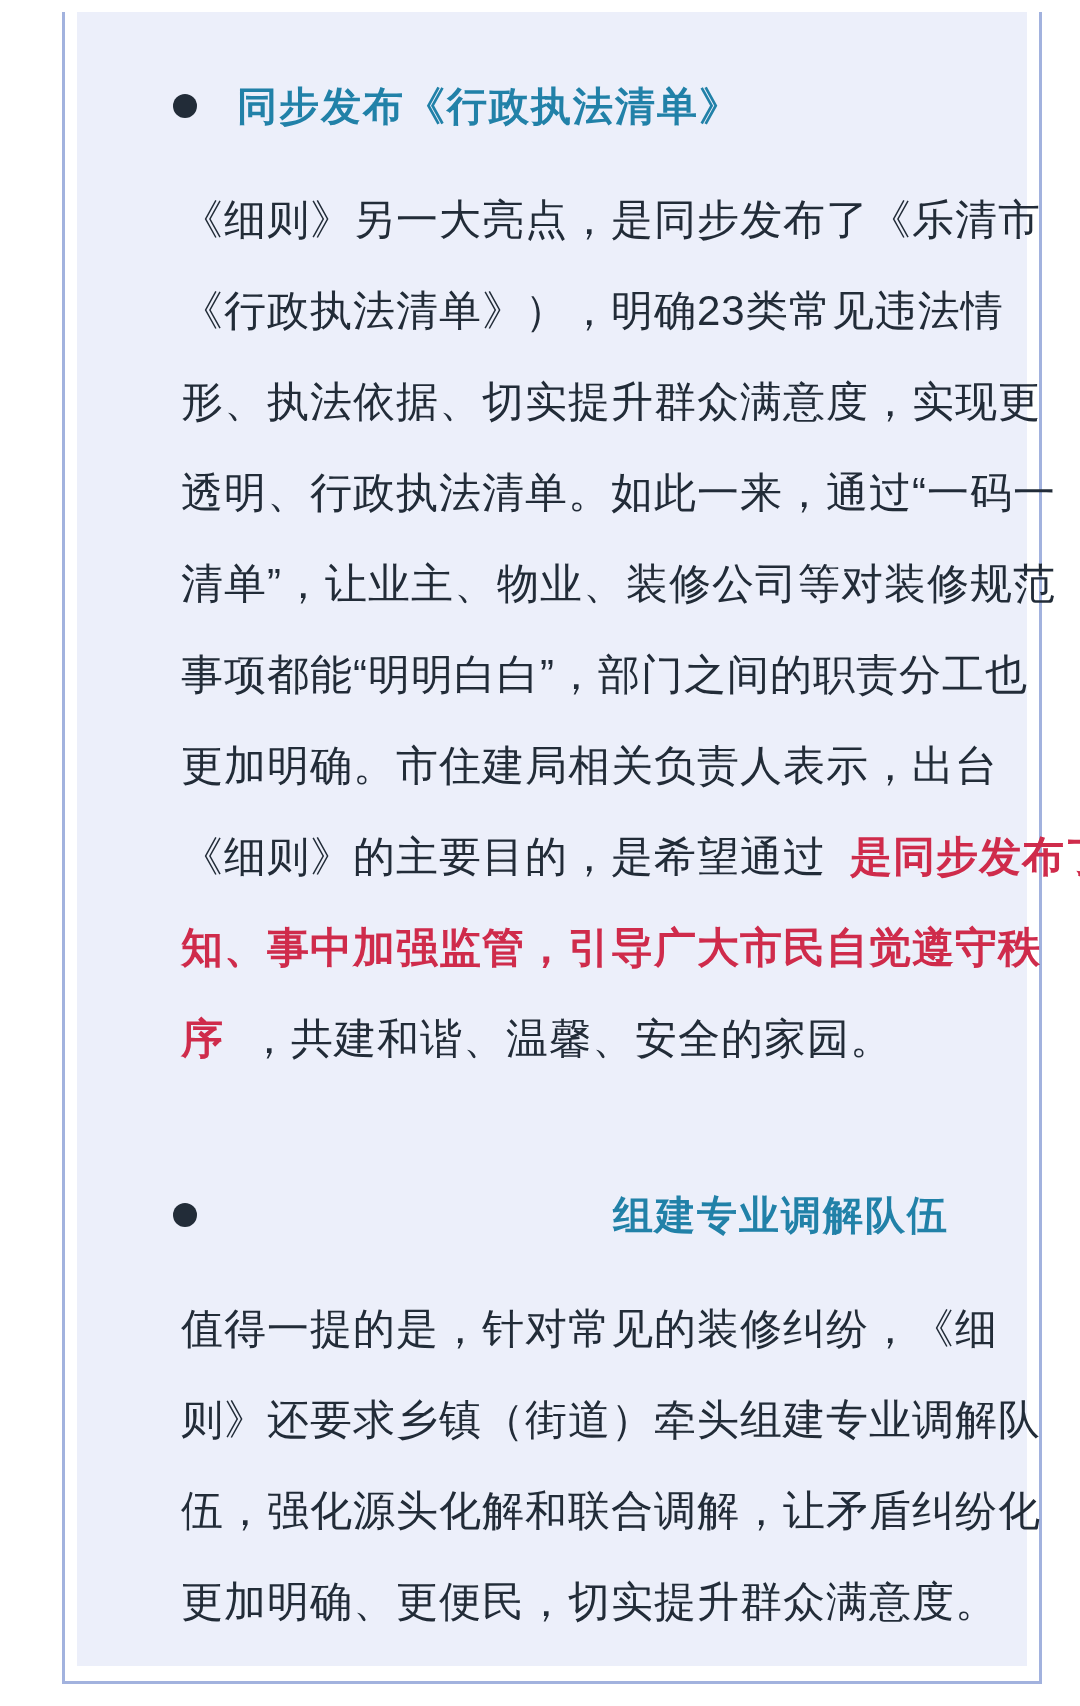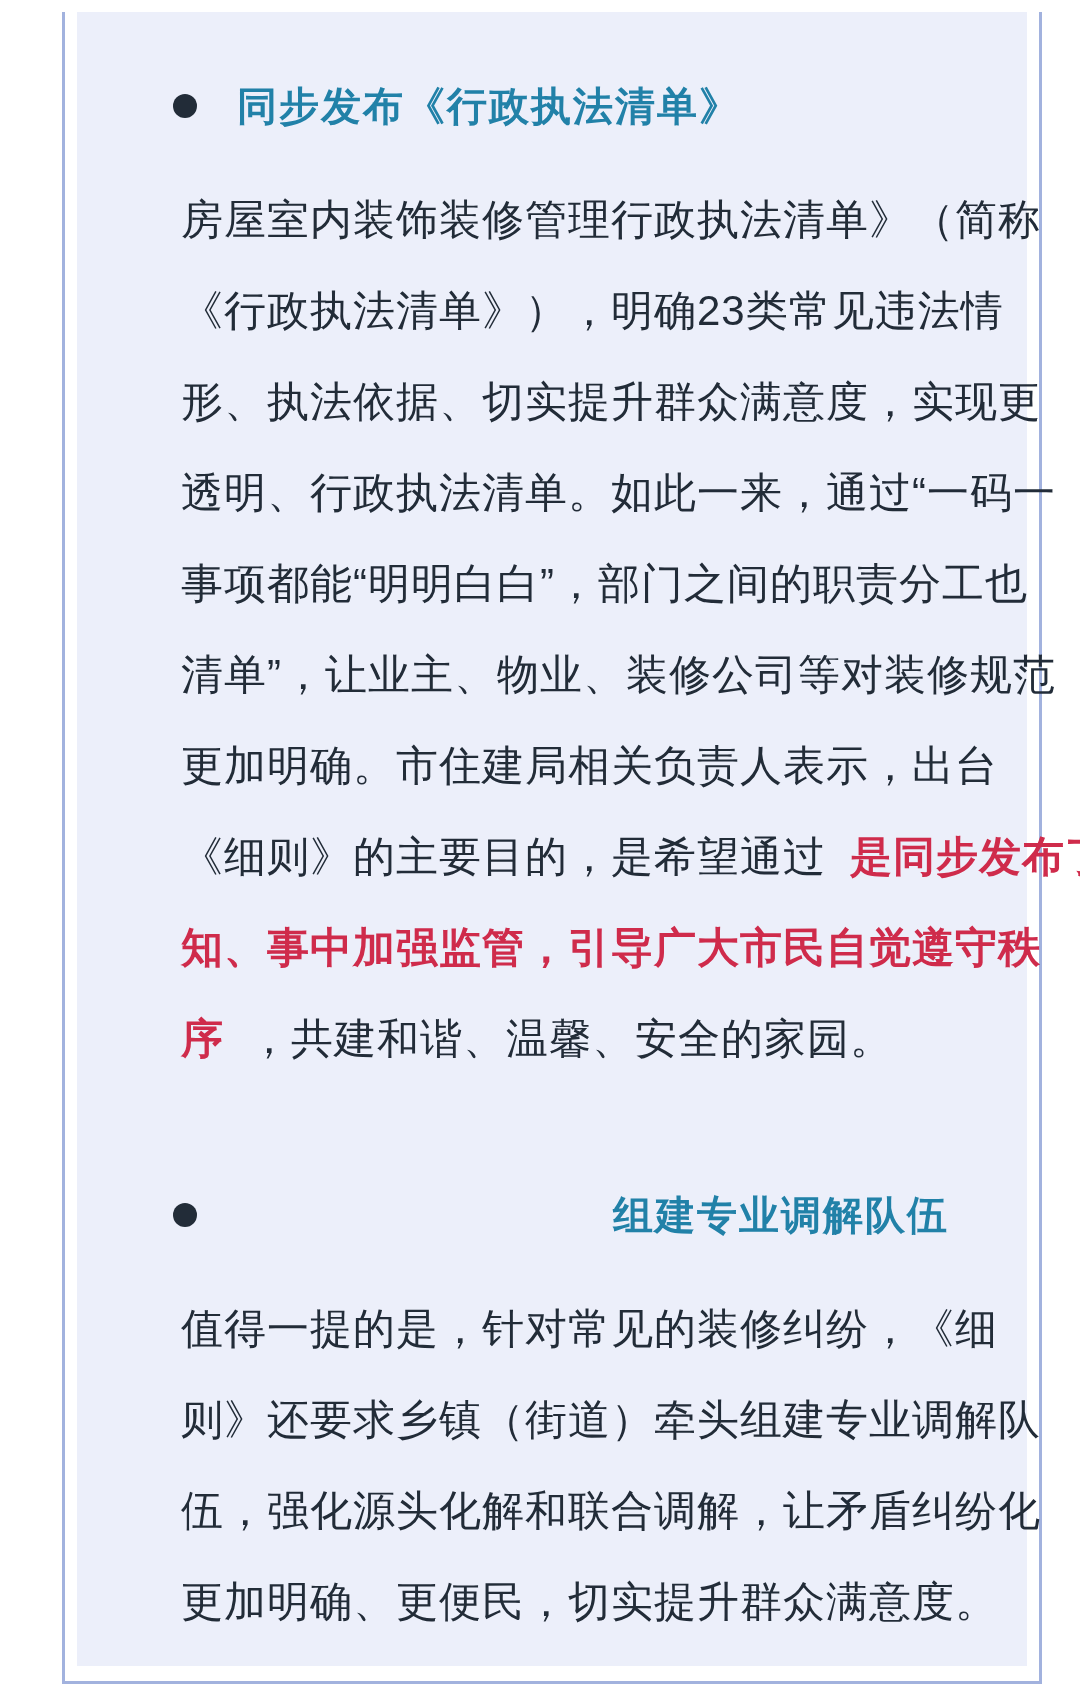--- a/index.html
+++ b/index.html
@@ -81,26 +81,26 @@
 
 <div class="card">
   <div class="card-inner">
     <div class="content" id="sections-root">
         <div class="section">
           <div class="heading-row">
             <span class="bullet-dot"></span>
             <span class="heading-text">同步发布《行政执法清单》</span>
           </div>
           <div class="para">
-            <div class="line"><span class="seg-body">房屋室内装饰装修管理行政执法清单》（简称</span></div>
+            <div class="line"><span class="seg-body">《细则》另一大亮点，是同步发布了《乐清市</span></div>
             <div class="line"><span class="seg-body">《行政执法清单》），明确23类常见违法情</span></div>
             <div class="line"><span class="seg-body">形、执法依据、切实提升群众满意度，实现更</span></div>
             <div class="line"><span class="seg-body">透明、行政执法清单。如此一来，通过“一码一</span></div>
+            <div class="line"><span class="seg-body">清单”，让业主、物业、装修公司等对装修规范</span></div>
             <div class="line"><span class="seg-body">事项都能“明明白白”，部门之间的职责分工也</span></div>
-            <div class="line"><span class="seg-body">清单”，让业主、物业、装修公司等对装修规范</span></div>
             <div class="line"><span class="seg-body">更加明确。市住建局相关负责人表示，出台</span></div>
             <div class="line"><span class="seg-body">《细则》的主要目的，是希望通过</span><span class="seg-red">是同步发布了</span></div>
             <div class="line"><span class="seg-red">知、事中加强监管，引导广大市民自觉遵守秩</span></div>
             <div class="line"><span class="seg-red">序</span><span class="seg-body">，共建和谐、温馨、安全的家园。</span></div>
           </div>
         </div>
         <div class="section">
           <div class="heading-row">
             <span class="bullet-dot"></span>
             <span class="heading-text">组建专业调解队伍</span>

